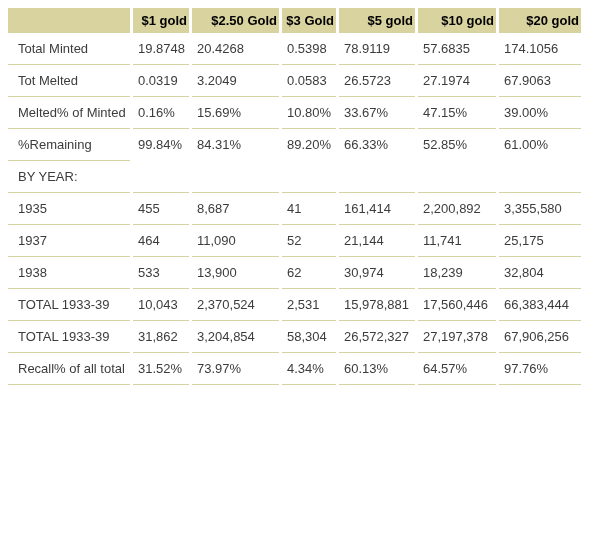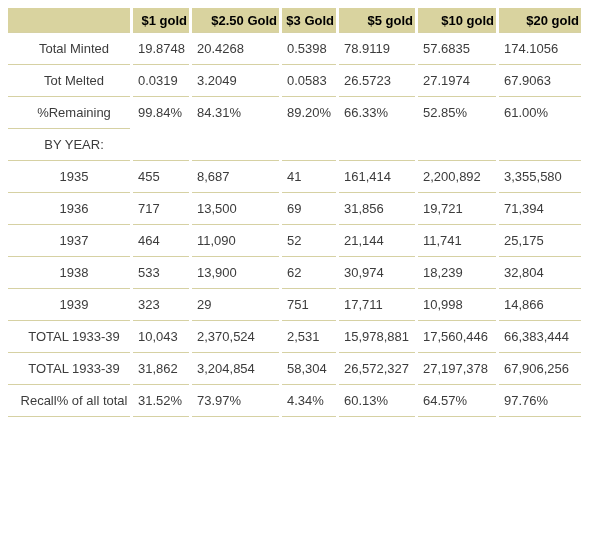--- a/index.html
+++ b/index.html
@@ -33,21 +33,20 @@
     color: var(--body-text, #3c3c3c);
     height: 31px;
     vertical-align: middle;
     padding: 0 0 0 5px;
     border-top: 1px solid var(--border-color, #d6d1a3);
     white-space: nowrap;
     overflow: hidden;
   }
   td.row-label {
     padding-left: 10px;
-    text-align: center;
   }
   td.section-label {
     font-weight: normal;
   }
   td.no-border {
     border-top: none;
   }
   tr.last-row td {
     border-bottom: 1px solid var(--border-color, #d6d1a3);
   }
@@ -99,20 +98,29 @@
       <tr>
         <td class="row-label">Tot Melted</td>
         <td>0.0319</td>
         <td>3.2049</td>
         <td>0.0583</td>
         <td>26.5723</td>
         <td>27.1974</td>
         <td>67.9063</td>
       </tr>
       <tr>
+        <td class="row-label">Melted% of Minted</td>
+        <td>0.16%</td>
+        <td>15.69%</td>
+        <td>10.80%</td>
+        <td>33.67%</td>
+        <td>47.15%</td>
+        <td>39.00%</td>
+      </tr>
+      <tr>
         <td class="row-label">%Remaining</td>
         <td>99.84%</td>
         <td>84.31%</td>
         <td>89.20%</td>
         <td>66.33%</td>
         <td>52.85%</td>
         <td>61.00%</td>
       </tr>
       <tr>
         <td class="row-label section-label">BY YEAR:</td>
@@ -121,54 +129,36 @@
       <tr>
         <td class="row-label">1935</td>
         <td>455</td>
         <td>8,687</td>
         <td>41</td>
         <td>161,414</td>
         <td>2,200,892</td>
         <td>3,355,580</td>
       </tr>
       <tr>
-        <td class="row-label">1936</td>
-        <td>717</td>
-        <td>13,500</td>
-        <td>69</td>
-        <td>31,856</td>
-        <td>19,721</td>
-        <td>71,394</td>
-      </tr>
-      <tr>
         <td class="row-label">1937</td>
         <td>464</td>
         <td>11,090</td>
         <td>52</td>
         <td>21,144</td>
         <td>11,741</td>
         <td>25,175</td>
       </tr>
       <tr>
         <td class="row-label">1938</td>
         <td>533</td>
         <td>13,900</td>
         <td>62</td>
         <td>30,974</td>
         <td>18,239</td>
         <td>32,804</td>
-      </tr>
-      <tr>
-        <td class="row-label">1939</td>
-        <td>323</td>
-        <td>29</td>
-        <td>751</td>
-        <td>17,711</td>
-        <td>10,998</td>
-        <td>14,866</td>
       </tr>
       <tr>
         <td class="row-label">TOTAL 1933-39</td>
         <td>10,043</td>
         <td>2,370,524</td>
         <td>2,531</td>
         <td>15,978,881</td>
         <td>17,560,446</td>
         <td>66,383,444</td>
       </tr>

